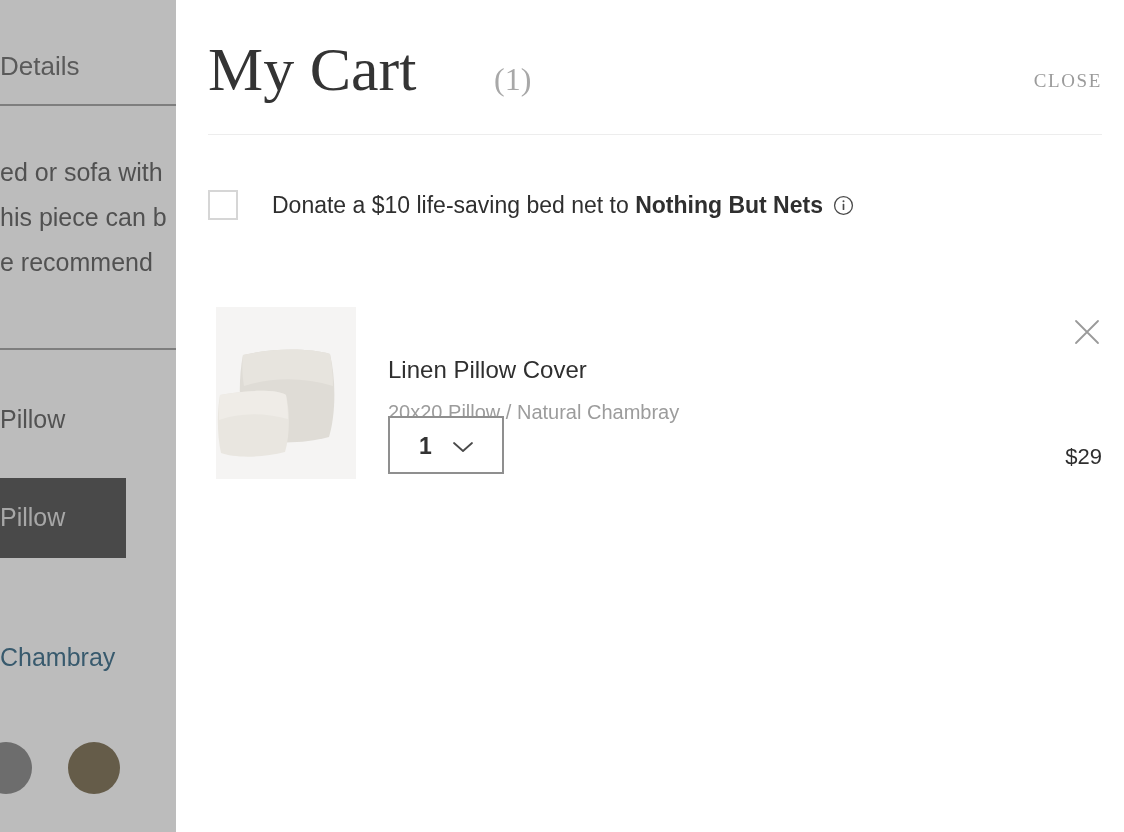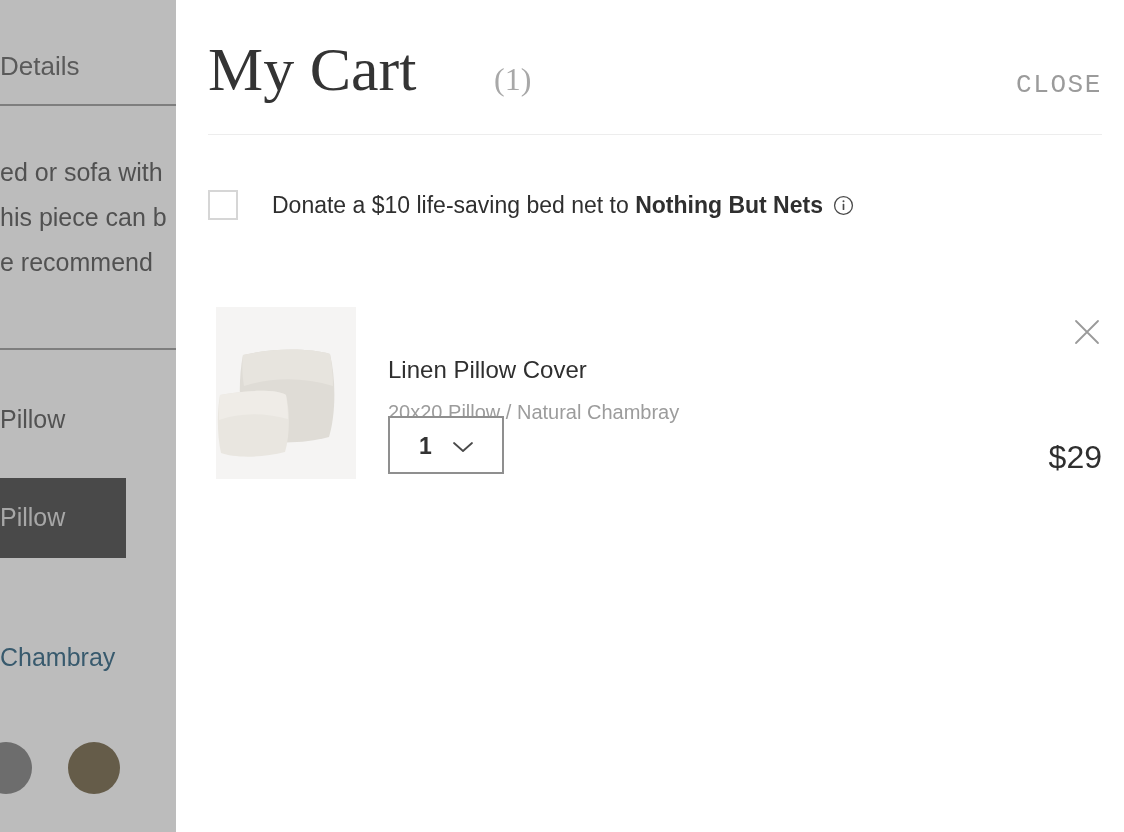--- a/index.html
+++ b/index.html
@@ -156,29 +156,29 @@
     top: 61px;
     font-family: "Liberation Serif", serif;
     font-size: 32px;
     color: #a8a8a8;
     white-space: nowrap;
   }
   .close-button {
     position: absolute;
     right: 0;
     top: 70px;
-    font-size: 26px;
+    font-size: 19px;
     letter-spacing: 1.6px;
     color: #9b9b9b;
     cursor: pointer;
     white-space: nowrap;
     background: none;
     border: none;
     padding: 0;
-    font-family: Liberation Mono, monospace;
+    font-family: Liberation Serif, serif;
   }
   .header-divider {
     position: absolute;
     left: 32px;
     top: 134px;
     width: 894px;
     height: 1px;
     background: #ededed;
   }
 
@@ -292,21 +292,21 @@
     height: 30px;
     cursor: pointer;
     background: none;
     border: none;
     padding: 0;
   }
   .item-price {
     position: absolute;
     right: 0;
     top: 133px;
-    font-size: 32px;
+    font-size: 22px;
     color: #2f2f2f;
     line-height: 34px;
     white-space: nowrap;
   }
 </style>
 </head>
 <body>
 
 <div id="root">
 

